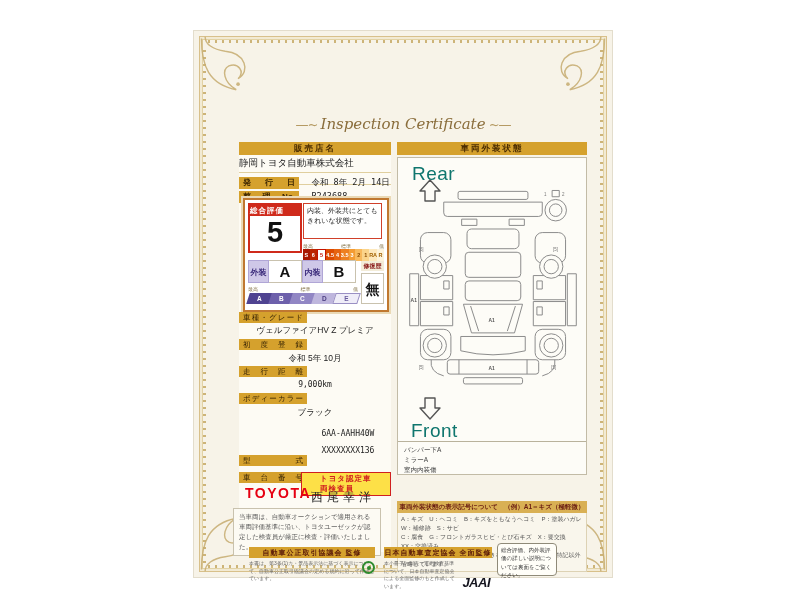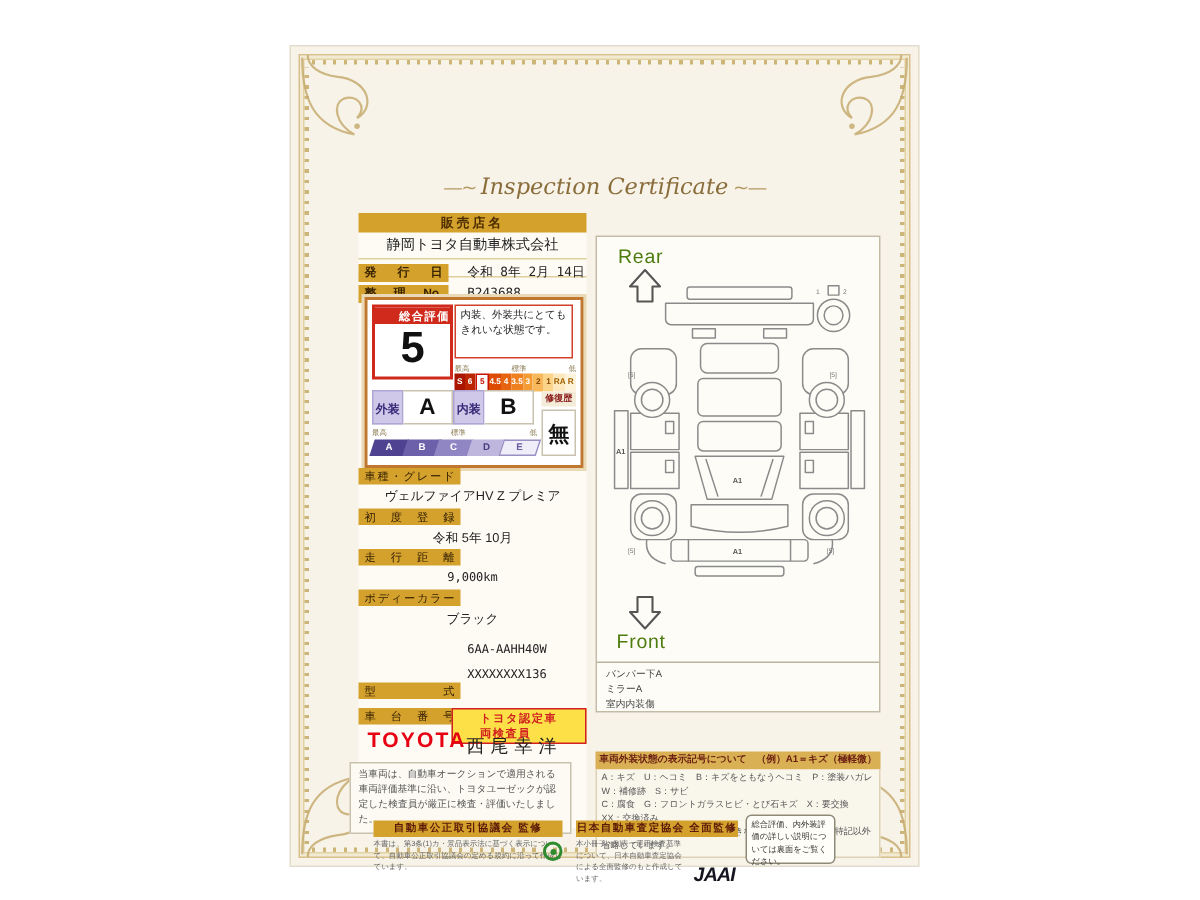--- a/index.html
+++ b/index.html
@@ -9,28 +9,28 @@
   .edge{position:absolute;pointer-events:none;}
   .edge.h{left:14px;right:14px;height:3px;background:repeating-linear-gradient(90deg,#cdb478 0 2px,transparent 2px 7px);}
   .edge.v{top:14px;bottom:14px;width:3px;background:repeating-linear-gradient(0deg,#cdb478 0 2px,transparent 2px 7px);}
   .corner{position:absolute;width:64px;height:64px;opacity:.85;}
   .title{position:absolute;left:0;top:22px;width:100%;text-align:center;font-family:"DejaVu Serif",serif;font-weight:bold;font-size:43px;color:#2d2d35;letter-spacing:2px;margin:0;}
   .subtitle{position:absolute;left:0;top:84px;width:100%;text-align:center;font-family:"DejaVu Serif",serif;font-style:italic;font-size:15px;color:#8a6d3b;}
   .subtitle .sw{color:#b59a63;font-size:13px;letter-spacing:-1px;}
   .goldbar{background:#d5a12d;color:#4a2c00;font-weight:bold;text-align:center;font-size:8.5px;line-height:13px;height:13px;letter-spacing:2px;}
   .col-l{position:absolute;left:45px;top:111px;width:152px;height:410px;background:#fdfbf4;}
   .col-r{position:absolute;left:203px;top:111px;width:190px;height:402px;}
-  .dealer-name{position:absolute;left:0;top:15px;width:100%;text-align:center;font-size:9.5px;color:#222;border-bottom:1px solid #e0cf9e;padding-bottom:2px;}
+  .dealer-name{position:absolute;left:0;top:15px;width:100%;text-align:left;font-size:9.5px;color:#222;border-bottom:1px solid #e0cf9e;padding-bottom:2px;}
   .inforow{position:absolute;left:0;width:100%;height:13px;border-bottom:1px solid #e0cf9e;}
   .inforow .lbl{display:inline-block;background:#d5a12d;color:#3a2400;font-weight:bold;font-size:8px;line-height:12px;width:52px;padding:0 4px;text-align:justify;text-align-last:justify;}
   .inforow .val{font-size:8.5px;color:#222;margin-left:8px;font-family:"DejaVu Sans Mono",monospace;}
   
   .rating{position:absolute;left:4px;top:56px;width:142px;height:110px;background:#fff;border:2px solid #c07830;box-shadow:0 0 0 2px #ead9b5;}
   .ov-box{position:absolute;left:3px;top:3px;width:50px;height:46px;border:2px solid #cf2a1b;background:#fff;}
-  .ov-box .hd{background:#cf2a1b;color:#fff;font-size:7.5px;font-weight:bold;text-align:right;line-height:11px;height:11px;letter-spacing:1px;}
+  .ov-box .hd{background:#cf2a1b;color:#fff;font-size:7.5px;font-weight:bold;text-align:left;line-height:11px;height:11px;letter-spacing:1px;}
   .ov-box .num{text-align:center;font-size:29px;font-weight:bold;color:#111;line-height:33px;}
   .cmt{position:absolute;left:58px;top:3px;width:79px;height:36px;border:1.5px solid #d0402a;background:#fff;font-size:7px;color:#222;padding:2px 3px;line-height:1.45;box-sizing:border-box;}
   .sc-top{position:absolute;left:58px;top:43px;width:81px;}
   .sc-lbls{display:flex;justify-content:space-between;font-size:5px;color:#8a7a50;height:6px;line-height:6px;}
   .sc-cells{display:flex;height:12px;}
   .sc-cells span{flex:1;font-size:5.5px;font-weight:bold;color:#fff;text-align:center;line-height:12px;}
   .c0{background:#a81600;} .c1{background:#bb2600;} .c2{background:#cc3700;} .c3{background:#dd4b00;}
   .c4{background:#e66410;} .c5{background:#ee8020;} .c6{background:#f49c33;} .c7{background:#f8b95c;color:#8a4a00!important;}
   .c8{background:#fbd48a;color:#8a4a00!important;} .c9{background:#fde8bd;color:#a06000!important;} .c10{background:#fdf3da;color:#a06000!important;}
   .sc-cells .sel{background:#fff;color:#c41200!important;border:1px solid #c41200;line-height:10px;flex:1.1;}
@@ -45,30 +45,30 @@
   .sc-bot .cells i b{display:block;transform:skewX(18deg);font-size:6.5px;line-height:11px;color:#fff;}
   .b0{background:#4f4391;} .b1{background:#6d60ab;} .b2{background:#9186c4;}
   .b3{background:#beb6dd;} .b3 b{color:#4a3c80!important;}
   .b4{background:#efedf8;border:1px solid #9a90c4;} .b4 b{color:#6a5c9e!important;line-height:9px!important;}
   
   .f-lbl{position:absolute;left:0;background:#d5a12d;color:#2e1c00;font-weight:normal;font-size:7.5px;line-height:11px;height:11px;padding:0 4px;width:60px;text-align:justify;text-align-last:justify;}
   .f-val{position:absolute;left:0;width:100%;text-align:center;font-size:8.5px;color:#222;}
   .f-val.mono{font-family:"DejaVu Sans Mono",monospace;font-size:8px;}
   .f-inline{position:absolute;left:0;width:100%;height:13px;}
   .f-inline .f-lbl{position:static;display:inline-block;vertical-align:top;margin-top:33px;}
-  .f-inline .v{font-size:8.5px;color:#222;}
+  .f-inline .v{font-size:8.5px;color:#222;margin-left:10px;}
   .f-inline .v.mono{font-family:"DejaVu Sans Mono",monospace;font-size:8px;}
   
   .badge{position:absolute;left:62px;top:330px;border:1.5px solid #d02020;color:#d02020;background:#fde047;font-size:7.5px;font-weight:bold;padding:1px 18px;letter-spacing:1px;}
   .toyota{position:absolute;left:6px;top:343px;color:#e60012;font-weight:bold;font-size:14px;letter-spacing:1.5px;}
   .insp-name{position:absolute;left:72px;top:347px;font-size:12px;color:#222;letter-spacing:4px;}
   .disclaimer{position:absolute;left:-6px;top:366px;width:148px;border:1px solid #c9c2ae;background:#fcfaf3;font-size:6.5px;color:#555;padding:3px 5px;line-height:1.55;box-sizing:border-box;}
   
   .diagram{position:absolute;left:0;top:15px;width:190px;height:318px;background:#fdfcf7;border:1px solid #c2bba6;box-sizing:border-box;}
-  .rear-lbl,.front-lbl{position:absolute;font-size:13px;color:#4d7c0f;letter-spacing:.5px;}
+  .rear-lbl,.front-lbl{position:absolute;font-size:19px;color:#0f766e;letter-spacing:.5px;}
   .rear-lbl{left:14px;top:5px;}
   .front-lbl{left:13px;top:262px;text-align:right;}
   .dir-arrow{position:absolute;left:20px;}
   .divider{position:absolute;left:0;top:283px;width:100%;border-top:1px solid #b9b29c;}
   .notes{position:absolute;left:6px;top:287px;font-size:6.5px;color:#444;line-height:1.5;}
   .legend{position:absolute;left:0;top:359px;width:190px;}
   .legend .hd{background:#d9b054;color:#6b1f12;font-size:6.5px;font-weight:bold;text-align:center;line-height:12px;height:12px;}
   .legend .lines{background:#f9f6ec;border:1px solid #ddd2b4;border-top:none;font-size:6px;color:#555;padding:2px 3px;line-height:1.5;}
   
   .ft-box{position:absolute;top:516px;}
@@ -198,20 +198,21 @@
       <span class="v mono">XXXXXXXX136</span>
     </div>
 
     <div class="badge">トヨタ認定車両検査員</div>
     <div class="toyota">TOYOTA</div>
     <div class="insp-name">西尾幸洋</div>
     <div class="disclaimer">当車両は、自動車オークションで適用される車両評価基準に沿い、トヨタユーゼックが認定した検査員が厳正に検査・評価いたしました。</div>
   </div>
 
   <div class="col-r">
+    <div class="goldbar">車両外装状態</div>
     <div class="diagram">
       <div class="rear-lbl">Rear</div>
       <svg class="dir-arrow" style="top:21px" width="24" height="24" viewBox="0 0 24 24">
         <path d="M7 22 v-10 h-5 l10 -11 10 11 h-5 v10 z" fill="#fdfcf7" stroke="#555" stroke-width="1.4" stroke-linejoin="round"></path>
       </svg>
       <svg style="position:absolute;left:4px;top:28px" width="182" height="206" viewBox="0 0 190 230">
         <g fill="none" stroke="#8a8a8a" stroke-width="1.1" stroke-linejoin="round">
           <rect x="56" y="6" width="78" height="9" rx="2"></rect>
           <path d="M40 18 h110 v12 a4 4 0 0 1 -4 4 h-102 a4 4 0 0 1 -4 -4 z"></path>
           <rect x="60" y="37" width="17" height="7"></rect>

